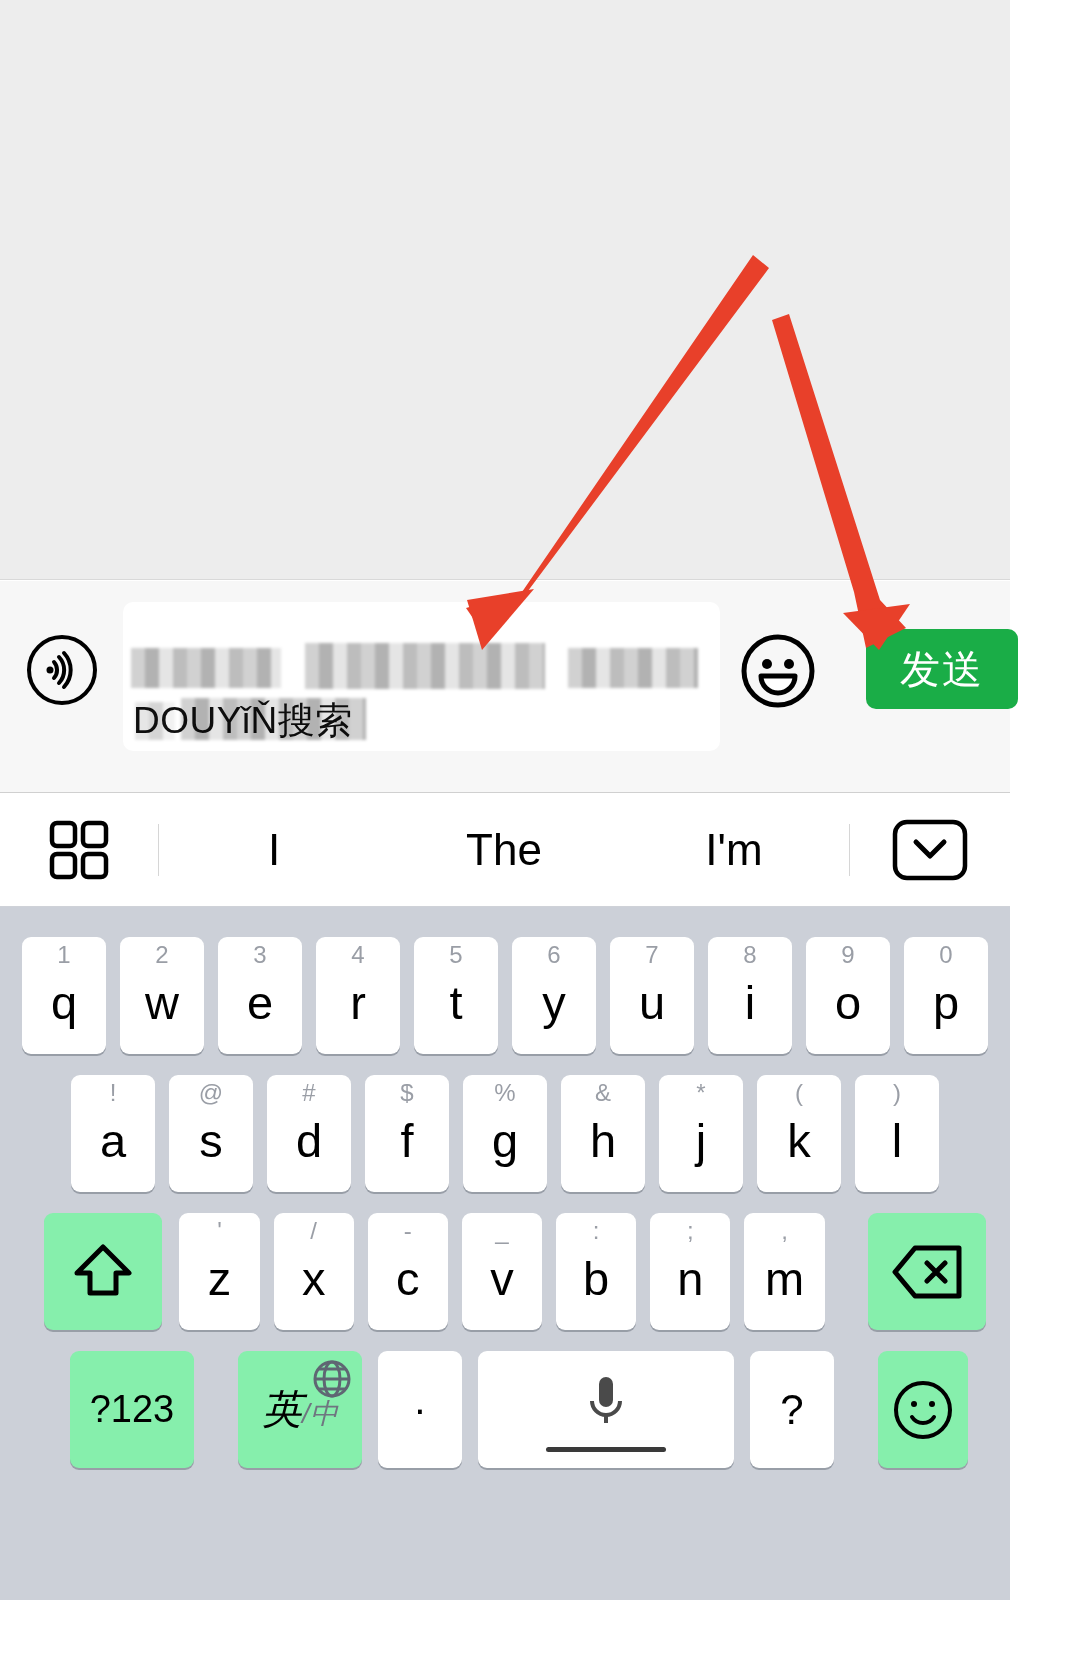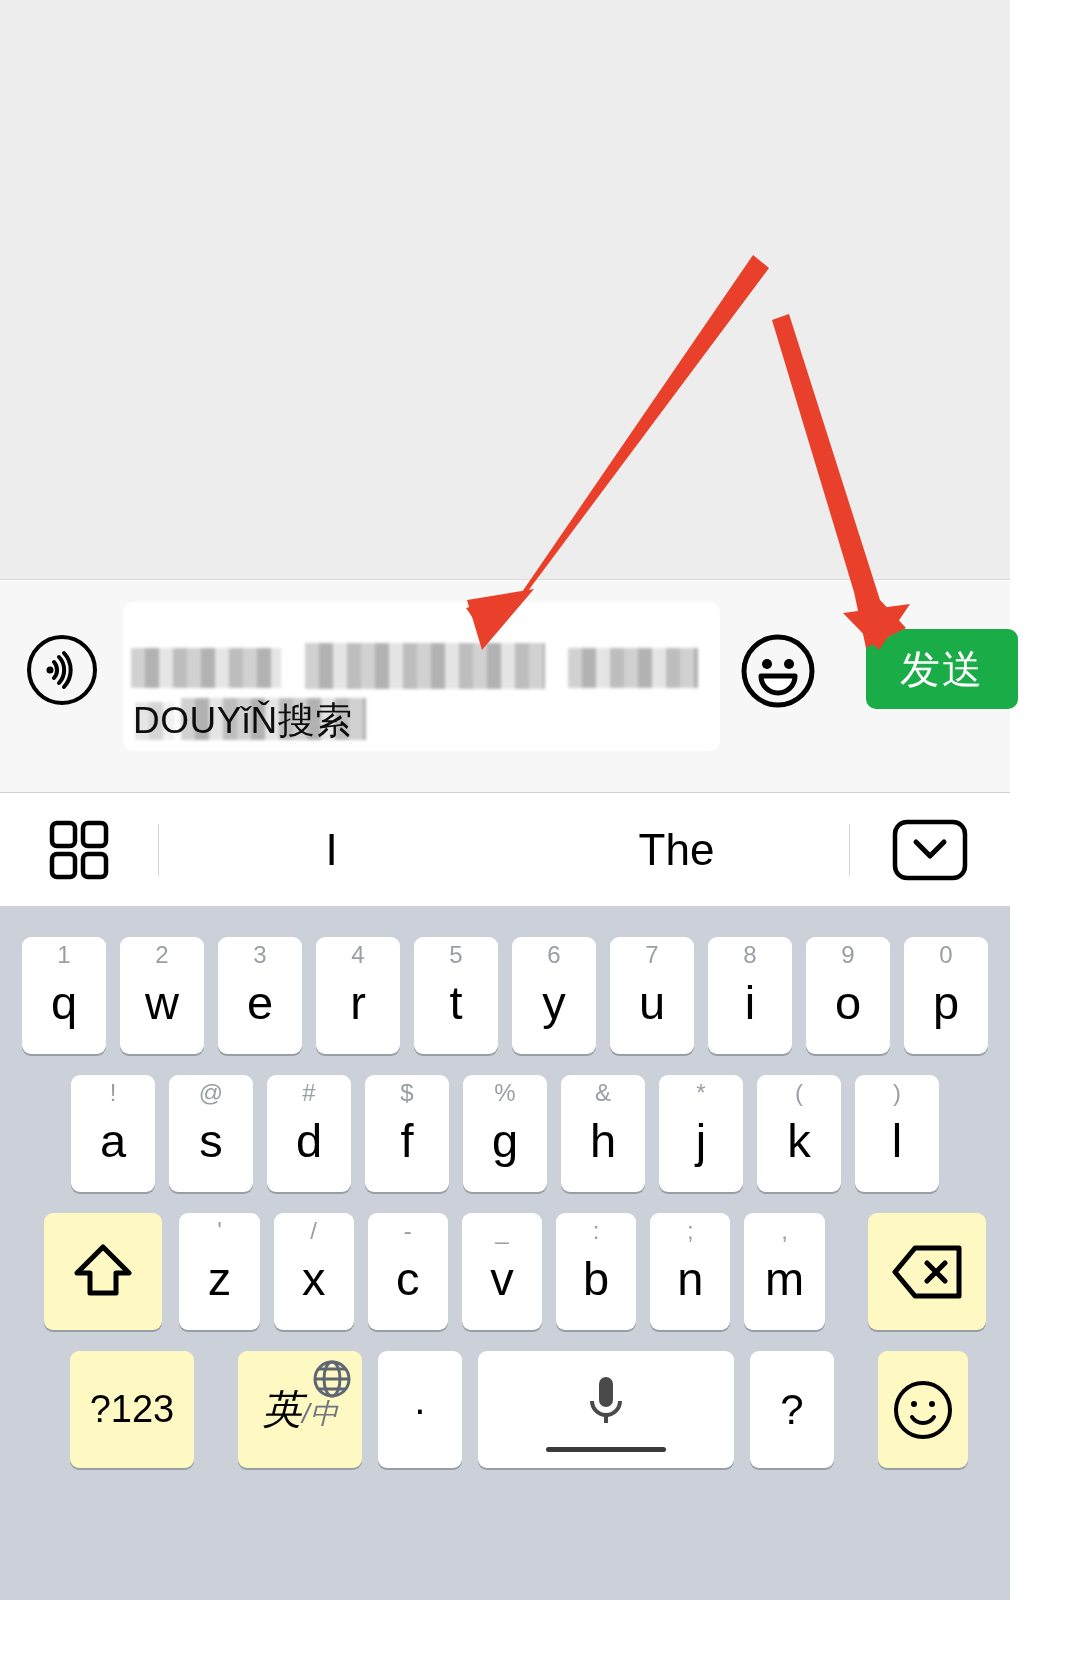--- a/index.html
+++ b/index.html
@@ -162,21 +162,21 @@
     color: #9a9ea6;
     line-height: 1;
   }
   .key .lt { margin-top: 14px; }
 
   .k-r1 { width: 84px; height: 117px; margin: 0 7px; }
   .k-r2 { width: 84px; height: 117px; margin: 0 7px; }
   .k-r3 { width: 84px; height: 117px; margin: 0 7px; }
 
   .key.fn {
-    background: #fef9c3;
+    background: #86efac;
     box-shadow: 0 2px 0 rgba(110,116,128,0.55);
     margin-left: 36px;
   }
   .k-shift { width: 124px; height: 117px; margin: 0 10px 0 16px; }
   .k-back  { width: 124px; height: 117px; margin: 0 16px 0 10px; }
 
   .k-123   { width: 124px; height: 117px; margin: 0 8px 0 16px; font-size: 38px;}
   .k-lang  { width: 124px; height: 117px; margin: 0 8px; font-size: 38px; font-style: italic;}
   .k-dot   { width: 84px;  height: 117px; margin: 0 8px; font-size: 40px;}
   .k-space { width: 256px; height: 117px; margin: 0 8px; }
@@ -249,20 +249,21 @@
       <svg width="62" height="62" viewBox="0 0 62 62">
         <rect x="4" y="4" width="23" height="23" rx="5" fill="none" stroke="#000" stroke-width="4.5"></rect>
         <rect x="35" y="4" width="23" height="23" rx="5" fill="none" stroke="#000" stroke-width="4.5"></rect>
         <rect x="4" y="35" width="23" height="23" rx="5" fill="none" stroke="#000" stroke-width="4.5"></rect>
         <rect x="35" y="35" width="23" height="23" rx="5" fill="none" stroke="#000" stroke-width="4.5"></rect>
       </svg>
     </div>
     <div class="sg-div"></div>
     <div class="sg-word">I</div>
     <div class="sg-word">The</div>
+    <div class="sg-word">I'm</div>
     <div class="sg-div"></div>
     <div class="sg-icon-right">
       <svg width="76" height="62" viewBox="0 0 76 62">
         <rect x="3" y="3" width="70" height="56" rx="12" fill="none" stroke="#000" stroke-width="4.5"></rect>
         <path d="M24 23 L38 37 L52 23" fill="none" stroke="#000" stroke-width="5" stroke-linecap="round" stroke-linejoin="round"></path>
       </svg>
     </div>
   </div>
 
   <div class="keyboard">

